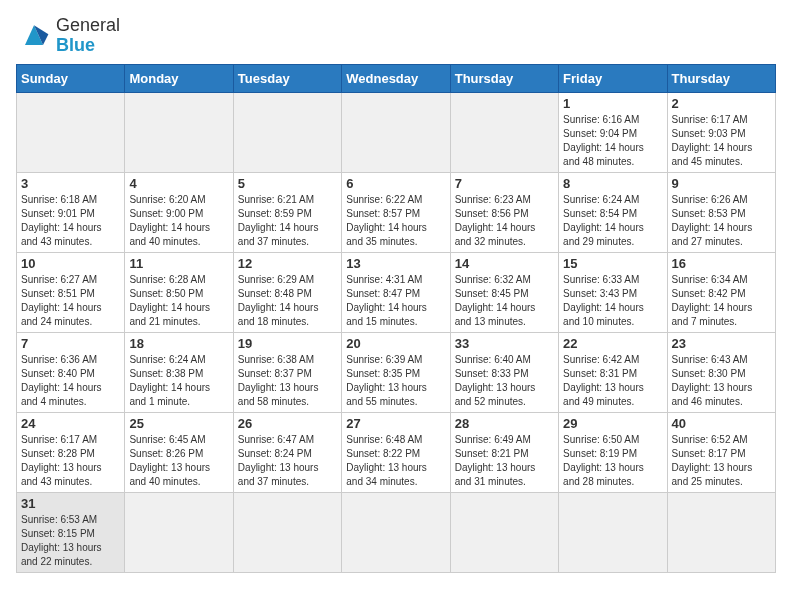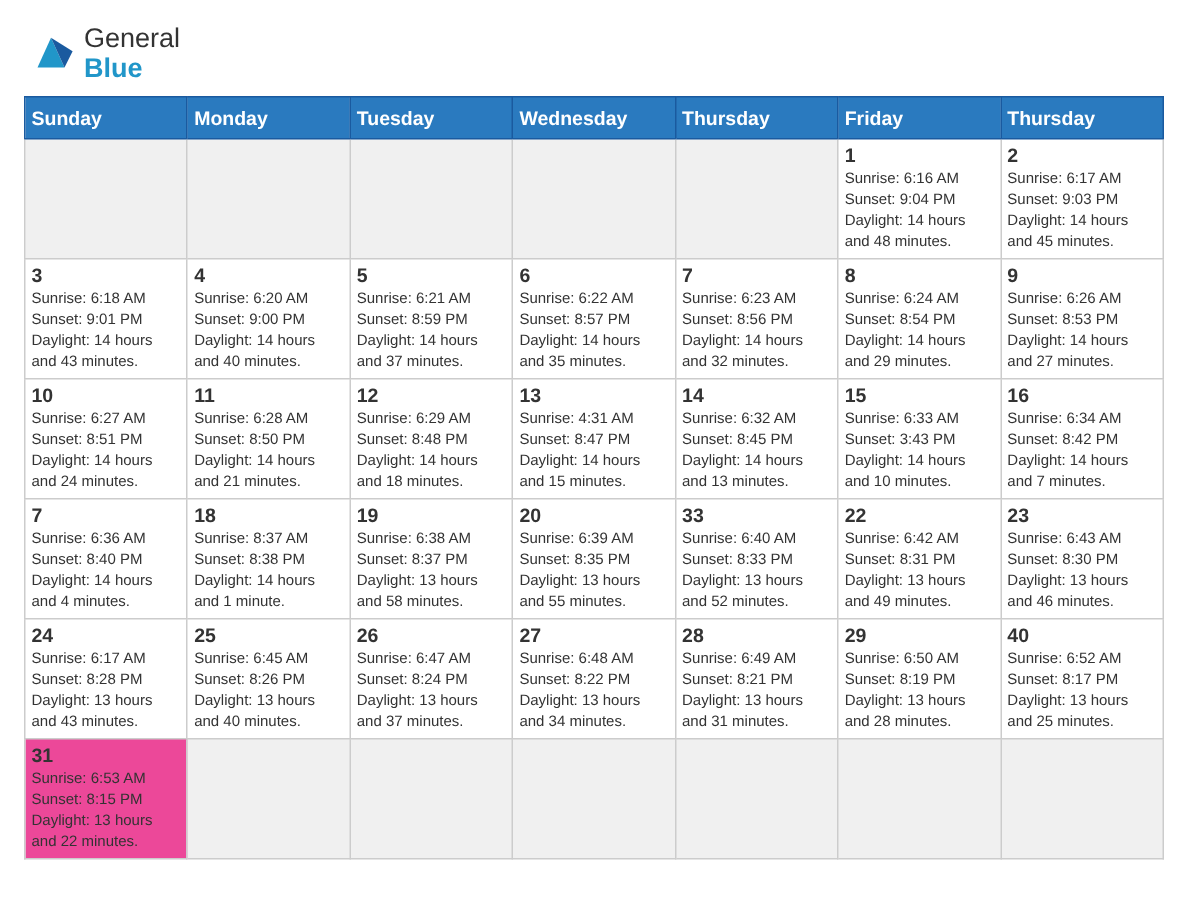--- a/index.html
+++ b/index.html
@@ -72,21 +72,21 @@
       color: #333;
       background: #fff;
     }
     tbody tr td.empty {
       background: #f0f0f0;
     }
     tbody tr:last-child td {
       background: #f0f0f0;
     }
     tbody tr:last-child td.has-data {
-      background: #ec4899;
+      background: #e5e5e5;
     }
     .day-number {
       font-size: 13px;
       font-weight: bold;
       color: #333;
       display: block;
       margin-bottom: 2px;
     }
     .day-info {
       font-size: 10px;
@@ -237,21 +237,21 @@
       </tr>
       <tr>
         <td class="has-data">
           <span class="day-number">7</span>
           <div class="day-info">Sunrise: 6:36 AM
 Sunset: 8:40 PM
 Daylight: 14 hours and 4 minutes.</div>
         </td>
         <td class="has-data">
           <span class="day-number">18</span>
-          <div class="day-info">Sunrise: 8:37 AM
+          <div class="day-info">Sunrise: 6:24 AM
 Sunset: 8:38 PM
 Daylight: 14 hours and 1 minute.</div>
         </td>
         <td class="has-data">
           <span class="day-number">19</span>
           <div class="day-info">Sunrise: 6:38 AM
 Sunset: 8:37 PM
 Daylight: 13 hours and 58 minutes.</div>
         </td>
         <td class="has-data">

